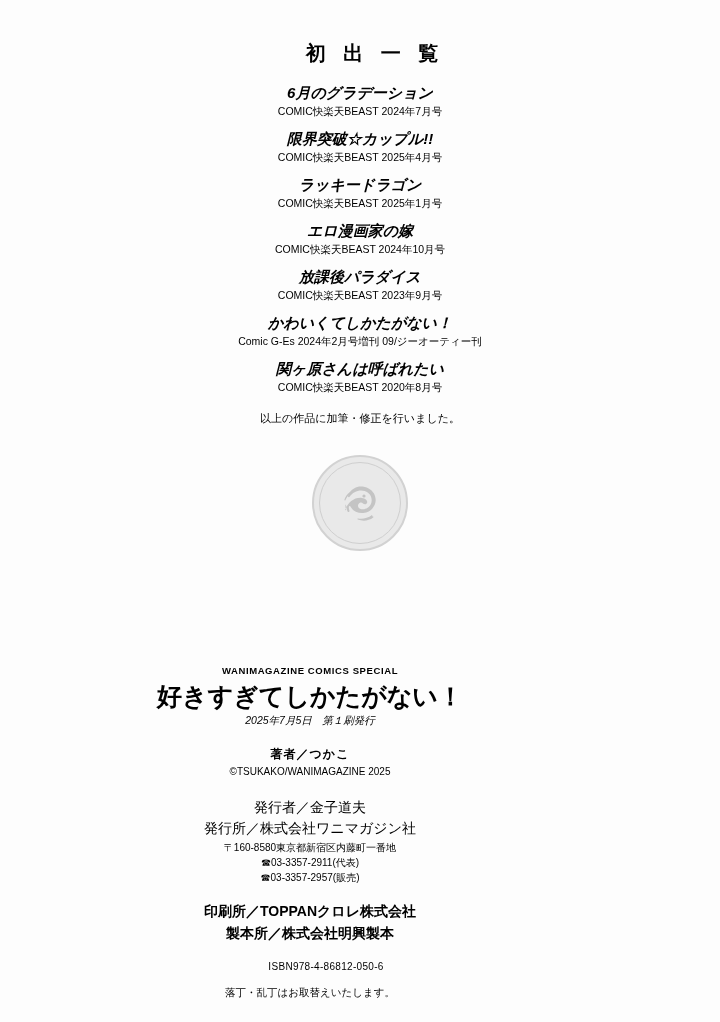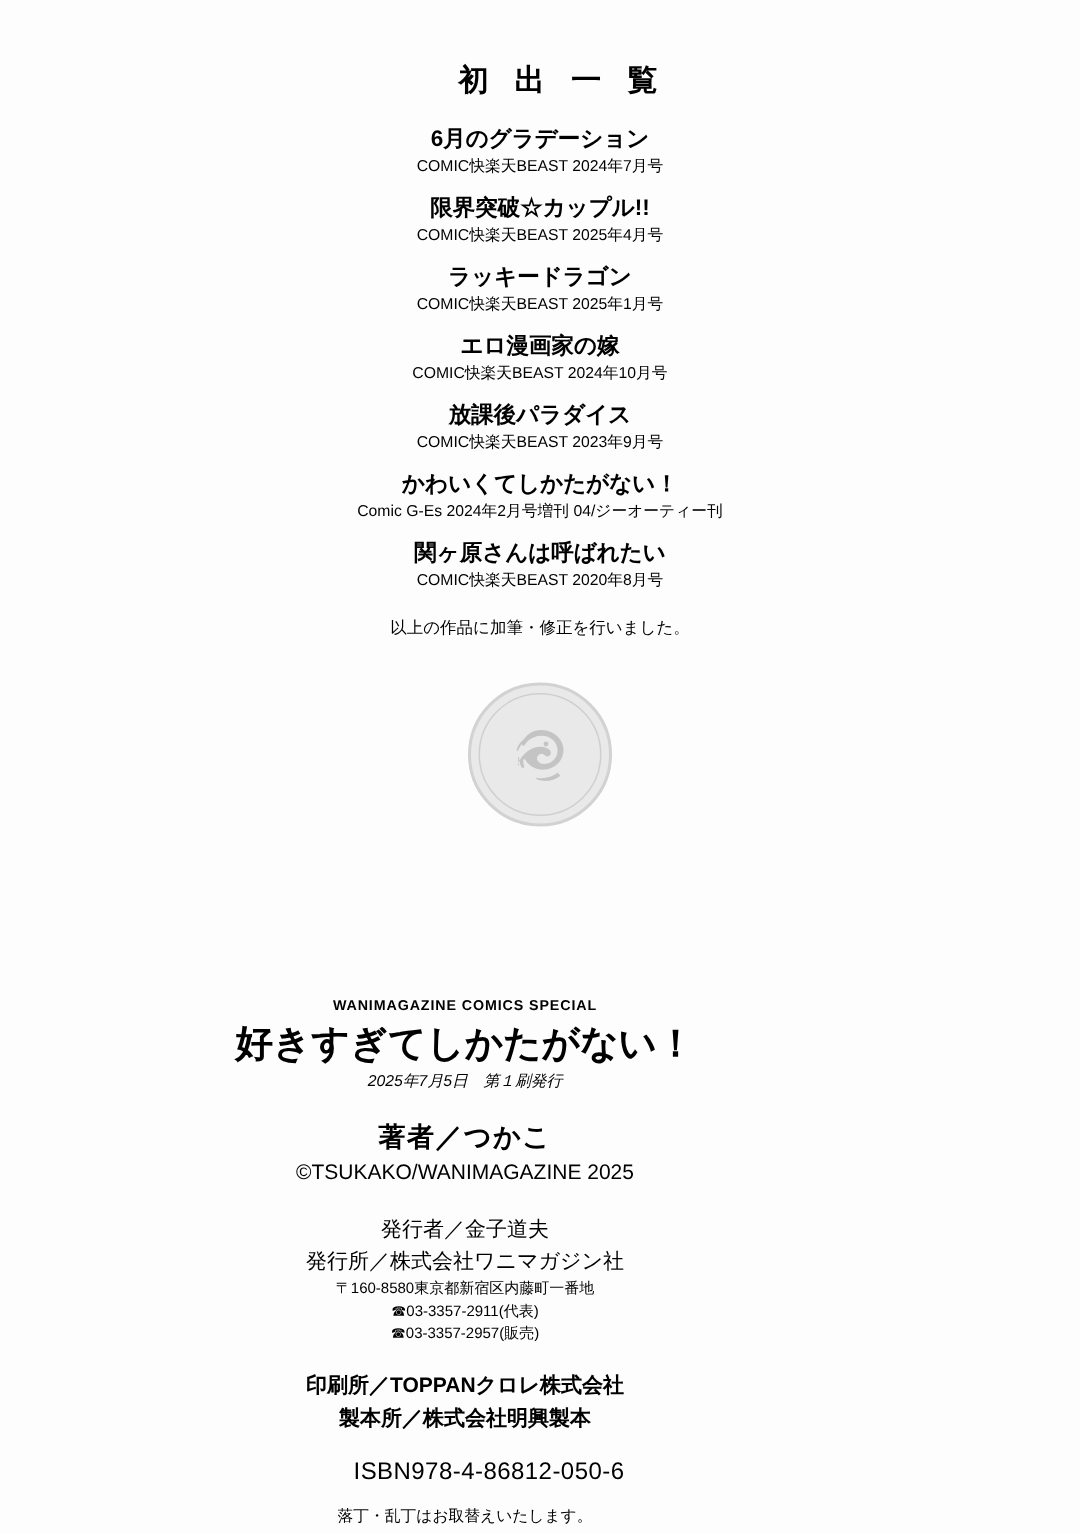--- a/index.html
+++ b/index.html
@@ -38,20 +38,21 @@
     margin-left: 30px;
   }
   .credit-entry {
     margin-bottom: 10px;
   }
   .credit-name {
     font-size: 15px;
     font-weight: bold;
     line-height: 1.35;
     color: #000;
+    font-style: italic;
   }
   .credit-source {
     font-size: 10.5px;
     line-height: 1.4;
     color: #000;
     margin-top: 1px;
   }
   .credits-note {
     margin-top: 16px;
     font-size: 11px;
@@ -110,46 +111,46 @@
     letter-spacing: 0px;
     line-height: 1.15;
   }
   .print-date {
     font-size: 10.5px;
     margin-top: 3px;
     margin-bottom: 18px;
     font-style: italic;
   }
   .author-line {
-    font-size: 18px;
+    font-size: 12px;
     font-weight: bold;
     letter-spacing: 1px;
   }
   .copyright-line {
-    font-size: 14px;
+    font-size: 10px;
     margin-top: 3px;
     margin-bottom: 20px;
   }
   .pub-line {
     font-size: 14px;
     font-weight: normal;
     line-height: 1.55;
   }
   .addr-line {
     font-size: 10px;
     line-height: 1.5;
   }
   .block-gap { height: 16px; }
   .printer-line {
     font-size: 14px;
     font-weight: bold;
     line-height: 1.55;
   }
   .isbn {
-    font-size: 16px;
+    font-size: 10px;
     margin-top: 16px;
     margin-bottom: 12px;
     letter-spacing: 0.3px;
     margin-left: 32px;
   }
   .legal {
     font-size: 10.5px;
     line-height: 1.6;
   }
 </style>
@@ -176,21 +177,21 @@
     <div class="credit-entry">
       <div class="credit-name">エロ漫画家の嫁</div>
       <div class="credit-source">COMIC快楽天BEAST 2024年10月号</div>
     </div>
     <div class="credit-entry">
       <div class="credit-name">放課後パラダイス</div>
       <div class="credit-source">COMIC快楽天BEAST 2023年9月号</div>
     </div>
     <div class="credit-entry">
       <div class="credit-name">かわいくてしかたがない！</div>
-      <div class="credit-source">Comic G-Es 2024年2月号増刊 04/ジーオーティー刊</div>
+      <div class="credit-source">Comic G-Es 2024年2月号増刊 09/ジーオーティー刊</div>
     </div>
     <div class="credit-entry">
       <div class="credit-name">関ヶ原さんは呼ばれたい</div>
       <div class="credit-source">COMIC快楽天BEAST 2020年8月号</div>
     </div>
 
     <div class="credits-note">以上の作品に加筆・修正を行いました。</div>
   </div>
 
   <div class="seal-wrap">

